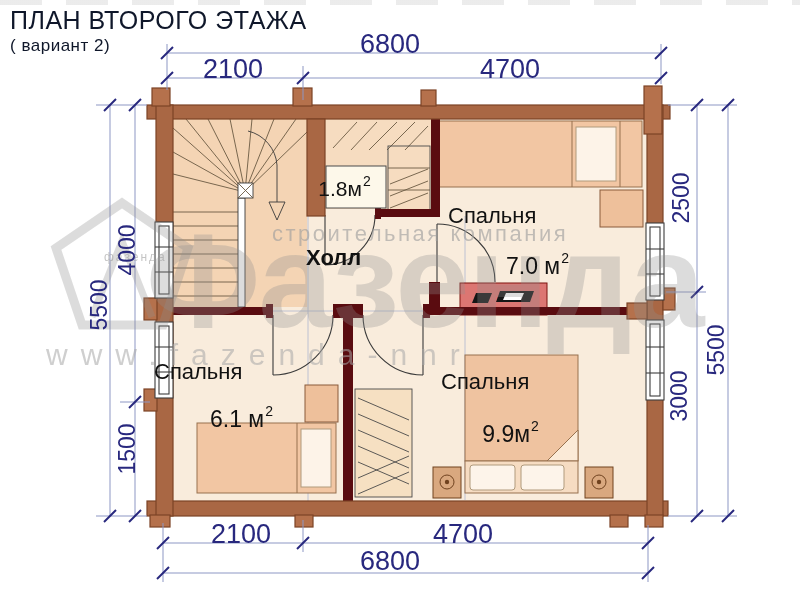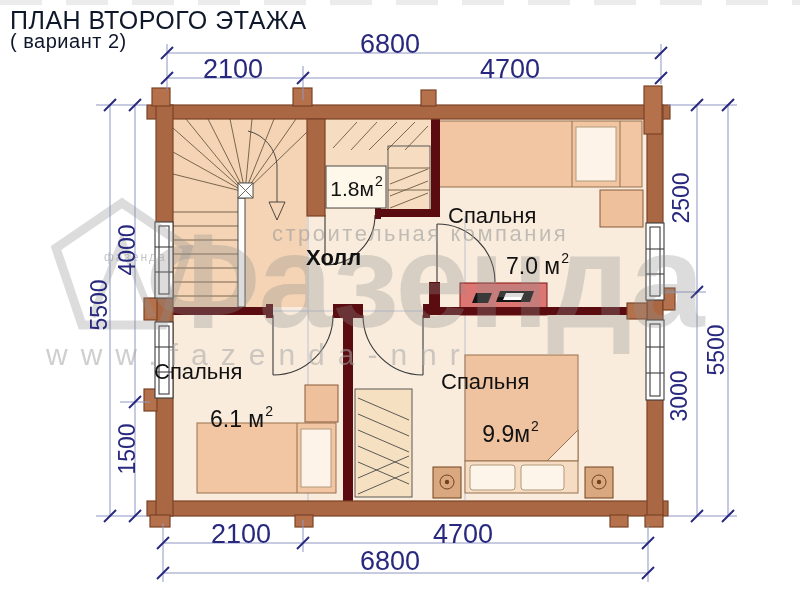--- a/index.html
+++ b/index.html
@@ -256,21 +256,21 @@
       <polygon points="82,8 148,53 123,130 42,130 16,53" stroke-width="9"></polygon>
       <polyline points="52,122 82,46 112,122" stroke-width="7"></polyline>
     </g>
   </svg>
   <div class="wm wm-brand">Фазенда</div>
   <div class="wm wm-tagline">строительная компания</div>
   <div class="wm wm-logotext">фазенда</div>
   <div class="wm wm-url">www.fazenda-nnr</div>
 
   <div class="title-line" style="top:6px;font-size:25px;">ПЛАН ВТОРОГО ЭТАЖА</div>
-  <div class="title-line" style="top:30px;font-size:20px;">( вариант 2)</div>
+  <div class="title-line" style="top:36px;font-size:17px;">( вариант 2)</div>
 
   <div class="dim" style="left:345px;top:29px;">6800</div>
   <div class="dim" style="left:188px;top:54px;">2100</div>
   <div class="dim" style="left:465px;top:54px;">4700</div>
   <div class="dim" style="left:196px;top:519px;">2100</div>
   <div class="dim" style="left:418px;top:519px;">4700</div>
   <div class="dim" style="left:345px;top:546px;">6800</div>
   <div class="dim-v" style="left:54px;top:292px;">5500</div>
   <div class="dim-v" style="left:82px;top:237px;">4000</div>
   <div class="dim-v" style="left:82px;top:436px;">1500</div>
@@ -278,21 +278,21 @@
   <div class="dim-v" style="left:634px;top:383px;">3000</div>
   <div class="dim-v" style="left:671px;top:337px;">5500</div>
 
   <div class="room-name" style="left:448px;top:203px;">Спальня</div>
   <div class="room-area" style="left:457px;top:240px;margin-top:12px;">
     <span>7.0 м</span><sup>2</sup>
   </div>
 
   <div class="room-name" style="left:306px;top:245px;font-weight:bold;">Холл</div>
 
-  <div class="room-area" style="left:276px;top:175px;width:160px;font-size:21px;">
+  <div class="room-area" style="left:264px;top:175px;width:160px;font-size:21px;">
     <span>1.8м</span><sup>2</sup>
   </div>
 
   <div class="room-name" style="left:154px;top:359px;">Спальня</div>
   <div class="room-area" style="left:161px;top:389px;margin-top:16px;">
     <span>6.1 м</span><sup>2</sup>
   </div>
 
   <div class="room-name" style="left:441px;top:369px;">Спальня</div>
   <div class="room-area" style="left:430px;top:420px;">

